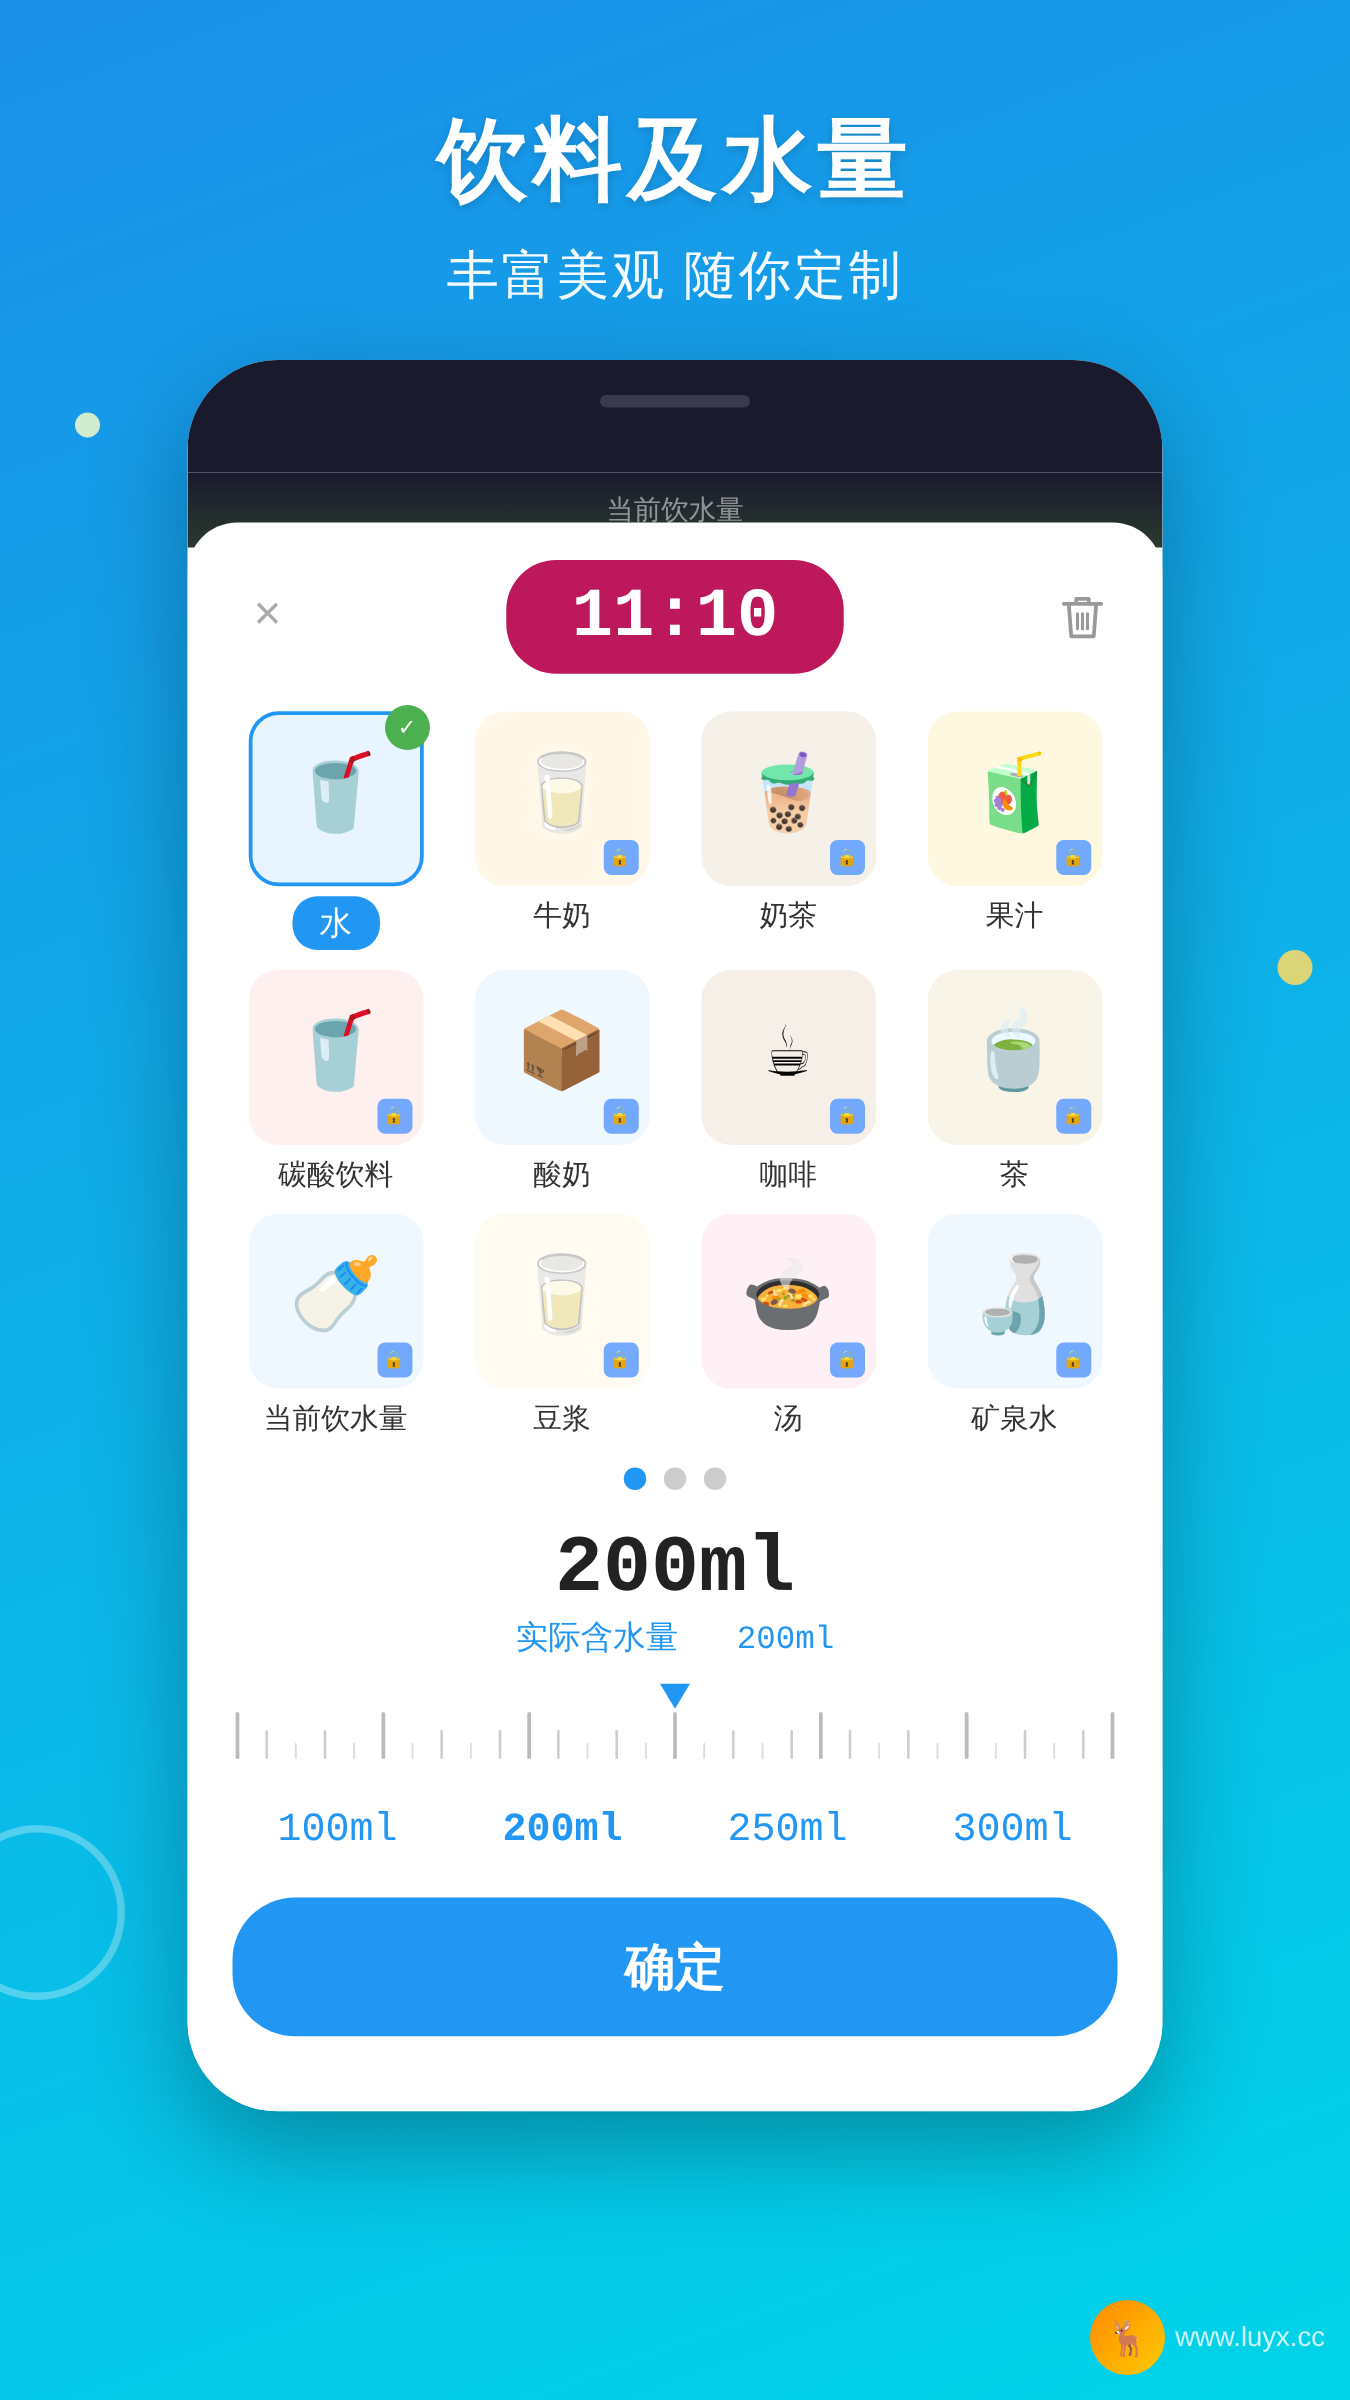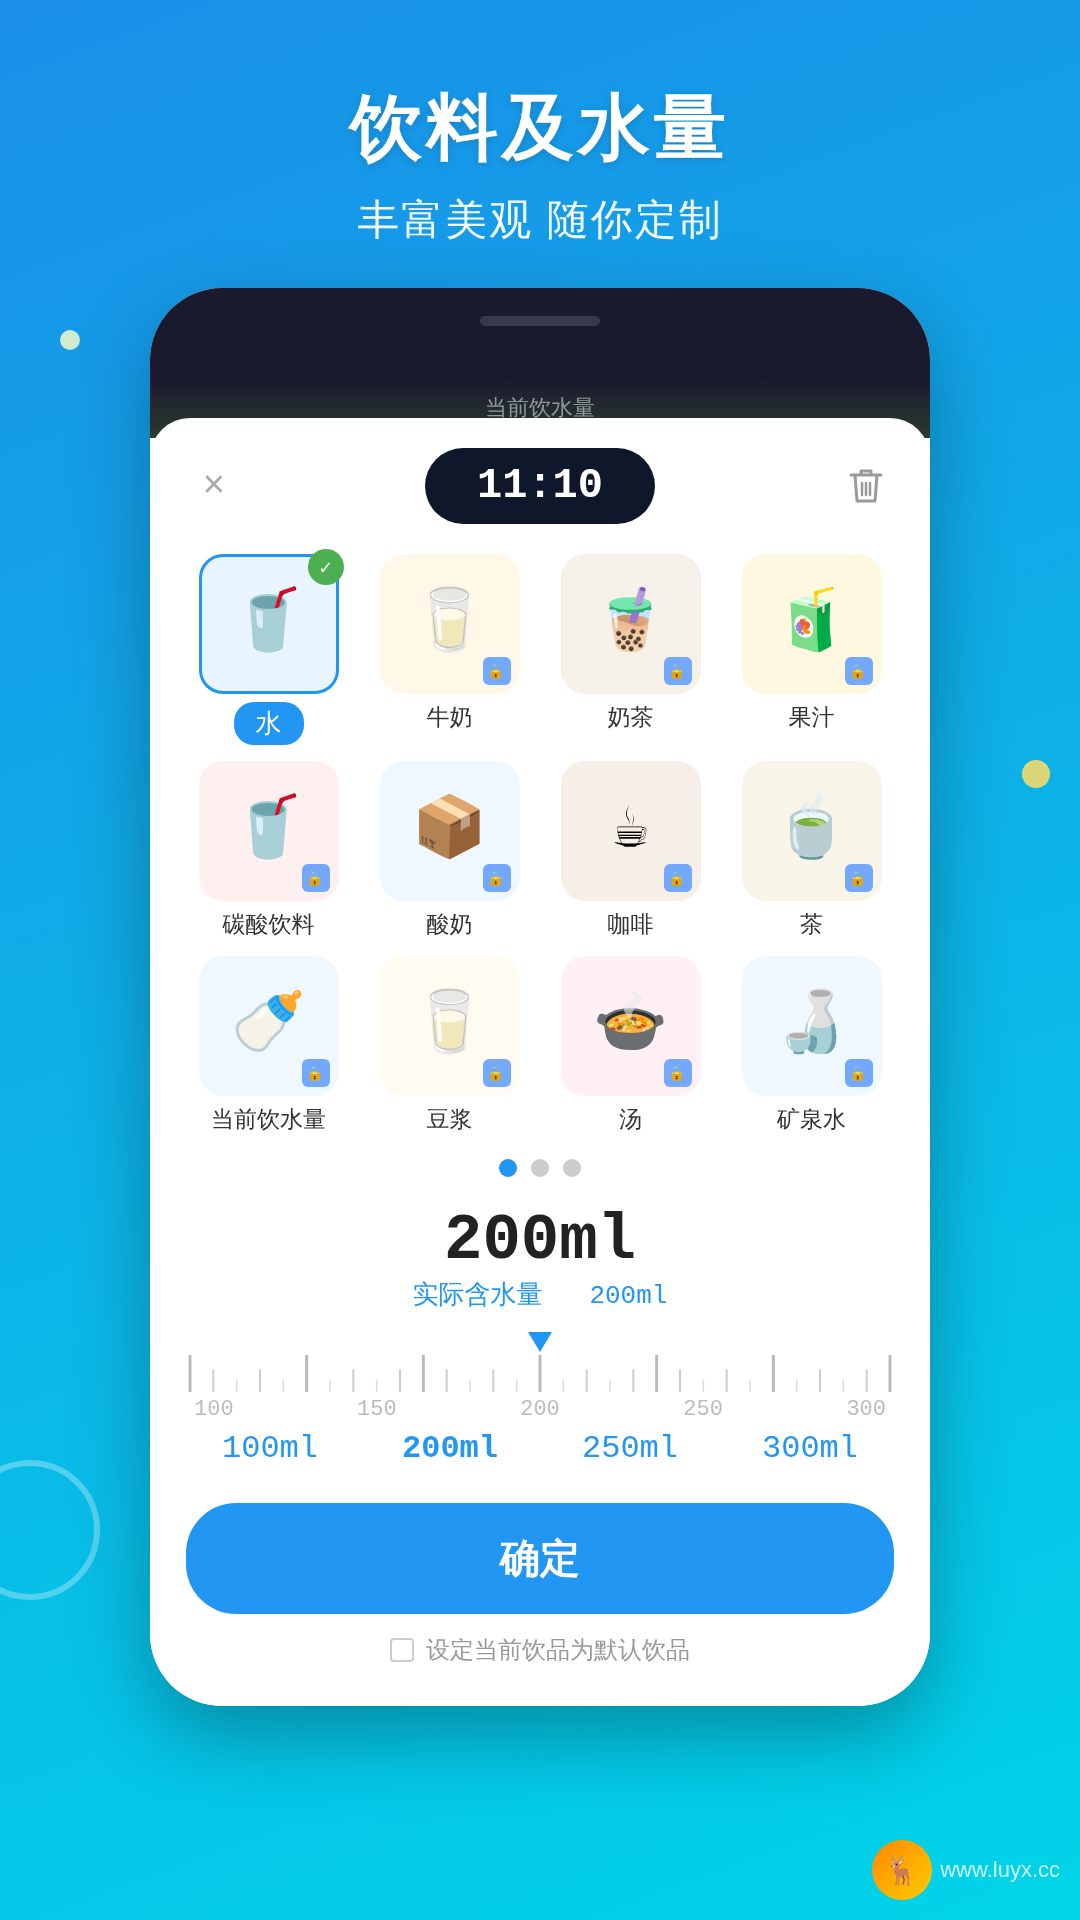--- a/index.html
+++ b/index.html
@@ -118,23 +118,23 @@
       margin-bottom: 30px;
     }
     .modal-close {
       color: #aaa;
       font-size: 38px;
       cursor: pointer;
       width: 56px; height: 56px;
       display: flex; align-items: center; justify-content: center;
     }
     .modal-time {
-      background: #0f172a;
+      background: #be185d;
       color: white;
-      font-size: 42px;
+      font-size: 55px;
       font-weight: 700;
       padding: 14px 52px;
       border-radius: 40px;
     }
     .modal-delete {
       color: #999;
       font-size: 32px;
       width: 56px; height: 56px;
       display: flex; align-items: center; justify-content: center;
       cursor: pointer;
@@ -499,42 +499,31 @@
               <line x1="536.6666666666667" y1="38" x2="536.6666666666667" y2="60" stroke="#ccc" stroke-width="2"></line>
               <line x1="560" y1="48" x2="560" y2="60" stroke="#ddd" stroke-width="1.5"></line>
               <line x1="583.3333333333334" y1="24" x2="583.3333333333334" y2="60" stroke="#bbb" stroke-width="3"></line>
               <line x1="606.6666666666667" y1="48" x2="606.6666666666667" y2="60" stroke="#ddd" stroke-width="1.5"></line>
               <line x1="630" y1="38" x2="630" y2="60" stroke="#ccc" stroke-width="2"></line>
               <line x1="653.3333333333334" y1="48" x2="653.3333333333334" y2="60" stroke="#ddd" stroke-width="1.5"></line>
               <line x1="676.6666666666666" y1="38" x2="676.6666666666666" y2="60" stroke="#ccc" stroke-width="2"></line>
               <line x1="700" y1="24" x2="700" y2="60" stroke="#bbb" stroke-width="3"></line>
             </g>
         </svg>
-        <div class="ruler-numbers">
-          <span class="ruler-num">100</span>
-          <span class="ruler-num">150</span>
-          <span class="ruler-num">200</span>
-          <span class="ruler-num">250</span>
-          <span class="ruler-num">300</span>
-        </div>
       </div>
 
       <div class="quick-volumes" id="quick-volumes">
       <div class="quick-vol-btn">100ml</div>
           <div class="quick-vol-btn" style="font-weight: 700;">200ml</div>
           <div class="quick-vol-btn">250ml</div>
           <div class="quick-vol-btn">300ml</div>
         </div>
 
       <div class="confirm-btn">确定</div>
 
-      <div class="default-checkbox">
-        <div class="checkbox-box"></div>
-        <span>设定当前饮品为默认饮品</span>
-      </div>
     </div>
   </div>
 </div>
 
 <div class="watermark">
   <div class="watermark-logo">🦌</div>
   <div class="watermark-text">www.luyx.cc</div>
 </div>
 
 </body></html>

